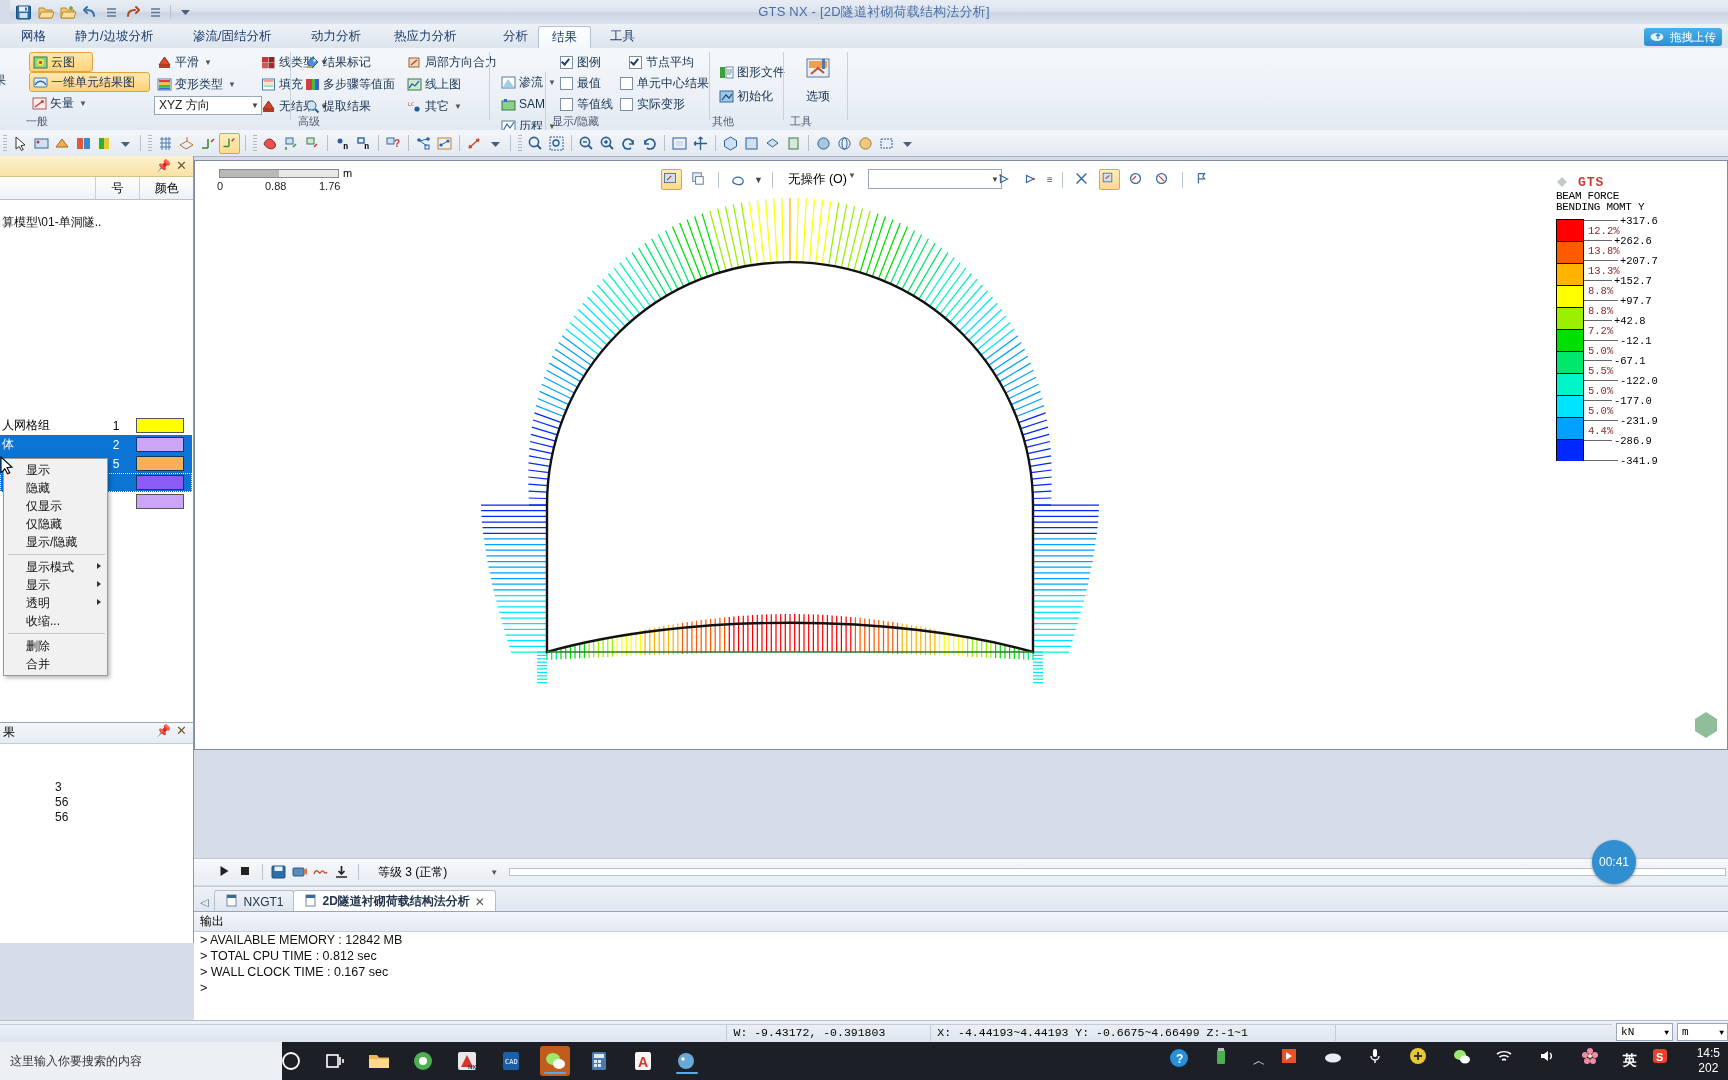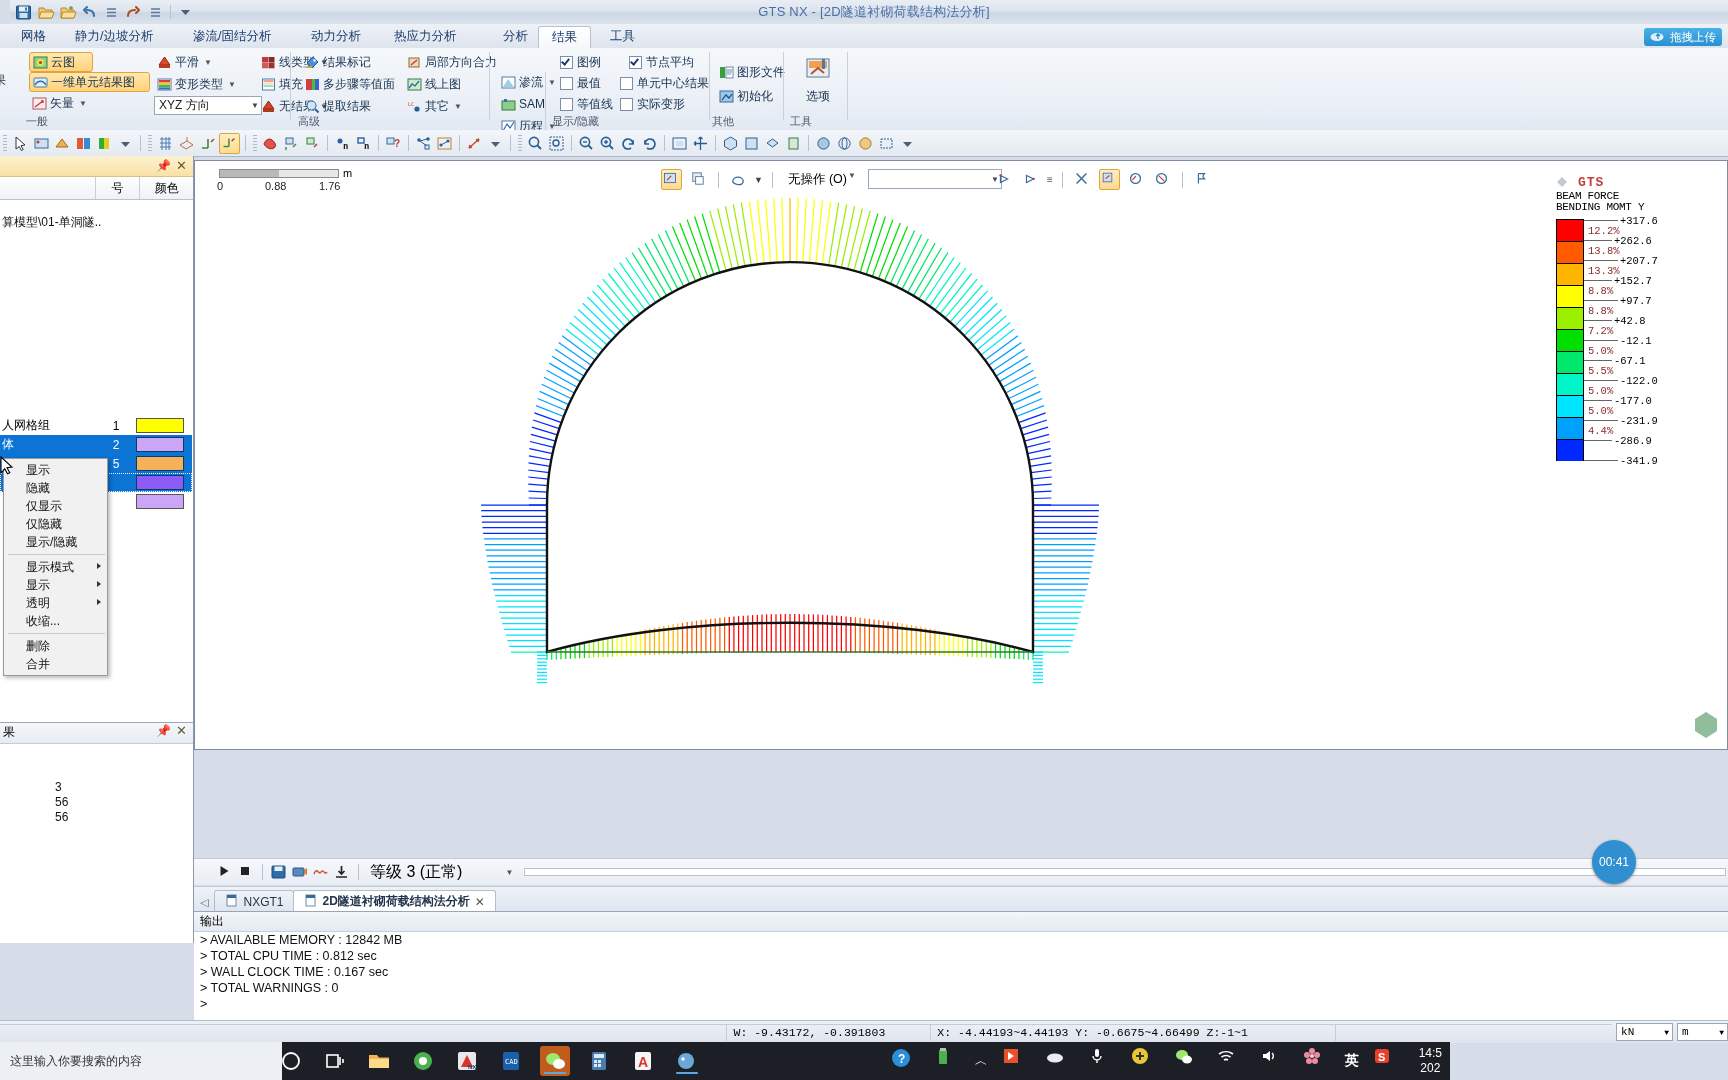--- a/index.html
+++ b/index.html
@@ -150,21 +150,21 @@
   .statusbar{position:absolute;left:0;top:1020px;width:1728px;height:22px;
     background:linear-gradient(to bottom,#eef2f7,#dde4ed);border-top:1px solid #b3bdcb;
     display:flex;align-items:center;font-family:"Liberation Mono","DejaVu Sans Mono",monospace;font-size:11.5px;}
   .sfield{height:16px;display:flex;align-items:center;padding:0 6px;
     border-left:1px solid #c3ccd8;border-top:1px solid #c3ccd8;}
   .sunit{border:1px solid #9aa7b8;background:#fff;height:16px;width:52px;display:flex;
     align-items:center;padding-left:4px;font-size:11px;margin-left:4px;}
   .sunit .a{margin-left:auto;margin-right:3px;font-size:8px;}
 
   
-  .taskbar{position:absolute;left:0;top:1042px;width:1450px;height:38px;background:#1c1f26;}
+  .taskbar{position:absolute;left:0;top:1042px;width:1728px;height:38px;background:#1c1f26;}
   .tb-search{position:absolute;left:0;top:0;width:272px;height:38px;background:#eceff4;
     display:flex;align-items:center;padding-left:10px;font-size:12px;color:#333;}
   .tb-icon{width:30px;height:30px;position:relative;display:inline-block;border-radius:3px;}
   .tb-left{position:absolute;left:276px;top:4px;display:flex;align-items:center;gap:14px;}
   .tb-right{position:absolute;right:8px;top:4px;display:flex;align-items:center;gap:13px;}
   .tb-clock{color:#fff;font-size:12px;text-align:center;line-height:15px;padding-left:4px;}
   .running-underline{position:absolute;bottom:2px;left:4px;right:4px;height:2px;background:#5aa9e6;border-radius:1px;}
 
   
   .timer-badge{position:absolute;right:92px;top:840px;width:44px;height:44px;border-radius:50%;
@@ -1236,21 +1236,21 @@
           <rect x="2" y="5" width="11" height="8" rx="1" fill="#5a8ab8" stroke="#2a5a88"></rect>
           <path d="M13 7l3-2v7l-3-2z" fill="#e07a3a"></path>
         </svg></span>
     <span class="pbtn"><svg width="17" height="17" viewBox="0 0 17 17">
           <path d="M2 11c3-8 5 2 7-2s4 4 6 0" stroke="#c0502a" stroke-width="1.4" fill="none"></path>
         </svg></span>
     <span class="pbtn"><svg width="17" height="17" viewBox="0 0 17 17">
           <path d="M8.5 3v7M5.5 8l3 3 3-3M3 14h11" stroke="#222" stroke-width="1.7" fill="none"></path>
         </svg></span>
     <span class="tsep"></span>
-    <span style="font-size:16px;margin-left:4px;">等级 3 (正常)</span>
+    <span style="font-size:12px;margin-left:12px;">等级 3 (正常)</span>
     <span style="font-size:8px;color:#555;margin-left:40px;">▼</span>
     <span style="flex:1;height:6px;margin:0 8px;border:1px solid #b8c2cf;background:#fff;"></span>
   </div>
 
   <div class="tabrow">
     <span style="font-size:11px;color:#5a6a7a;padding:0 6px 3px;">◁</span>
     <div class="dtab">
       <span>
         <svg width="13" height="13" viewBox="0 0 13 13">
             <rect x="2" y="1" width="9" height="11" fill="#fff" stroke="#6a8aa8"></rect>
@@ -1267,21 +1267,20 @@
       <span>2D隧道衬砌荷载结构法分析</span>
       <span style="font-size:12px;color:#555;font-weight:normal;">✕</span>
     </div>
   </div>
 
   <div class="outpanel">
     <div class="outtitle">输出</div>
     <div class="outline">&gt; AVAILABLE MEMORY   : 12842 MB</div>
     <div class="outline">&gt; TOTAL CPU TIME     : 0.812 sec</div>
     <div class="outline">&gt; WALL CLOCK TIME    : 0.167 sec</div>
-    <div class="outline">&gt; TOTAL WARNINGS : 0</div>
     <div class="outline">&gt;</div>
   </div>
 
   <div class="timer-badge">00:41</div>
 
   <div class="statusbar">
     <div class="sfield" style="width:730px;border-left:none;"></div>
     <div class="sfield" style="width:195px;">W: -9.43172, -0.391803</div>
     <div class="sfield" style="width:400px;">X: -4.44193~4.44193 Y: -0.6675~4.66499 Z:-1~1</div>
     <div class="sfield" style="width:270px;"></div>

